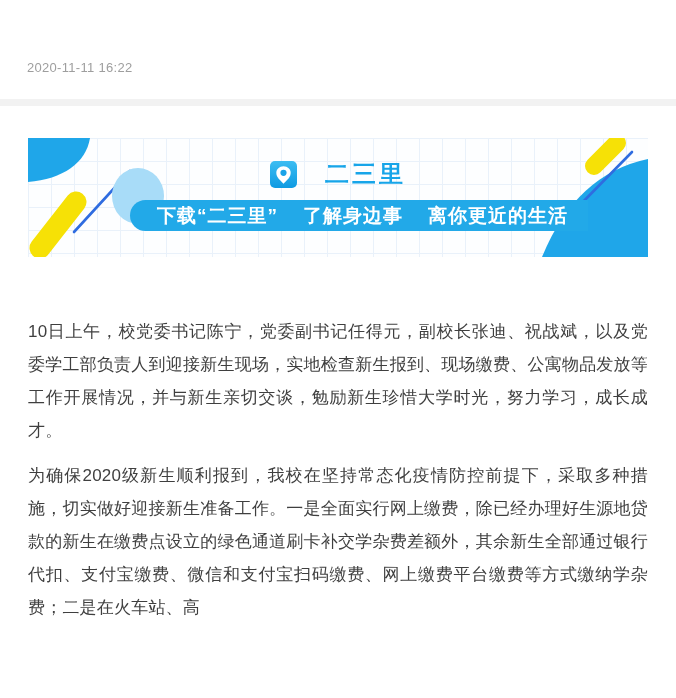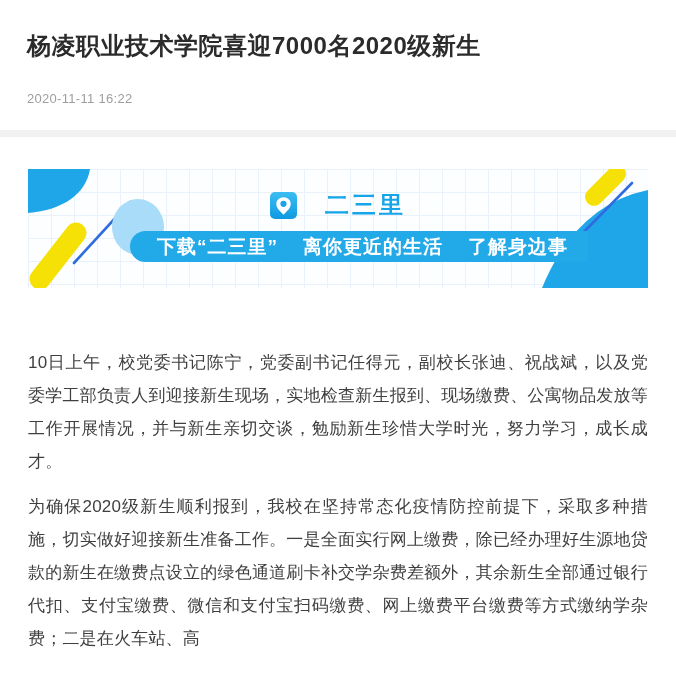--- a/index.html
+++ b/index.html
@@ -95,21 +95,20 @@
     color: #3f3f3f;
     text-align: justify;
     margin-bottom: 12px;
     letter-spacing: 0.2px;
   }
 </style>
 </head>
 <body>
 
 <div class="header">
-  <h1 class="title">杨凌职业技术学院喜迎7000名2020级新生</h1>
   <div class="pub-date">2020-11-11 16:22</div>
 </div>
 
 <div class="section-divider"></div>
 
 <div class="banner">
   <svg class="banner-svg" viewBox="0 0 620 119" xmlns="http://www.w3.org/2000/svg" aria-hidden="true">
 
     <path d="M0,0 L62,0 C58,25 35,41 0,44 Z" fill="#1fa6e9"></path>
 
@@ -136,21 +135,21 @@
       </defs>
       <rect x="0" y="0" width="27" height="27" rx="5" fill="url(#pinbg)"></rect>
       <path d="M13.5 5.2 C9.3 5.2 6.3 8.2 6.3 11.9 C6.3 14.6 7.9 16.8 9.9 19 L13.5 22.8 L17.1 19 C19.1 16.8 20.7 14.6 20.7 11.9 C20.7 8.2 17.7 5.2 13.5 5.2 Z" fill="#ffffff"></path>
       <circle cx="13.5" cy="11.8" r="3.1" fill="#1aa3e8"></circle>
     </svg>
     <span class="logo-text">二三里</span>
   </div>
 
   <div class="banner-bar">
     <span>下载“二三里”</span>
+    <span>了解身边事</span>
     <span>离你更近的生活</span>
-    <span>了解身边事</span>
   </div>
 </div>
 
 <div class="article-body">
   <p>10日上午，校党委书记陈宁，党委副书记任得元，副校长张迪、祝战斌，以及党委学工部负责人到迎接新生现场，实地检查新生报到、现场缴费、公寓物品发放等工作开展情况，并与新生亲切交谈，勉励新生珍惜大学时光，努力学习，成长成才。</p>
   <p>为确保2020级新生顺利报到，我校在坚持常态化疫情防控前提下，采取多种措施，切实做好迎接新生准备工作。一是全面实行网上缴费，除已经办理好生源地贷款的新生在缴费点设立的绿色通道刷卡补交学杂费差额外，其余新生全部通过银行代扣、支付宝缴费、微信和支付宝扫码缴费、网上缴费平台缴费等方式缴纳学杂费；二是在火车站、高</p>
 </div>
 
 </body></html>

